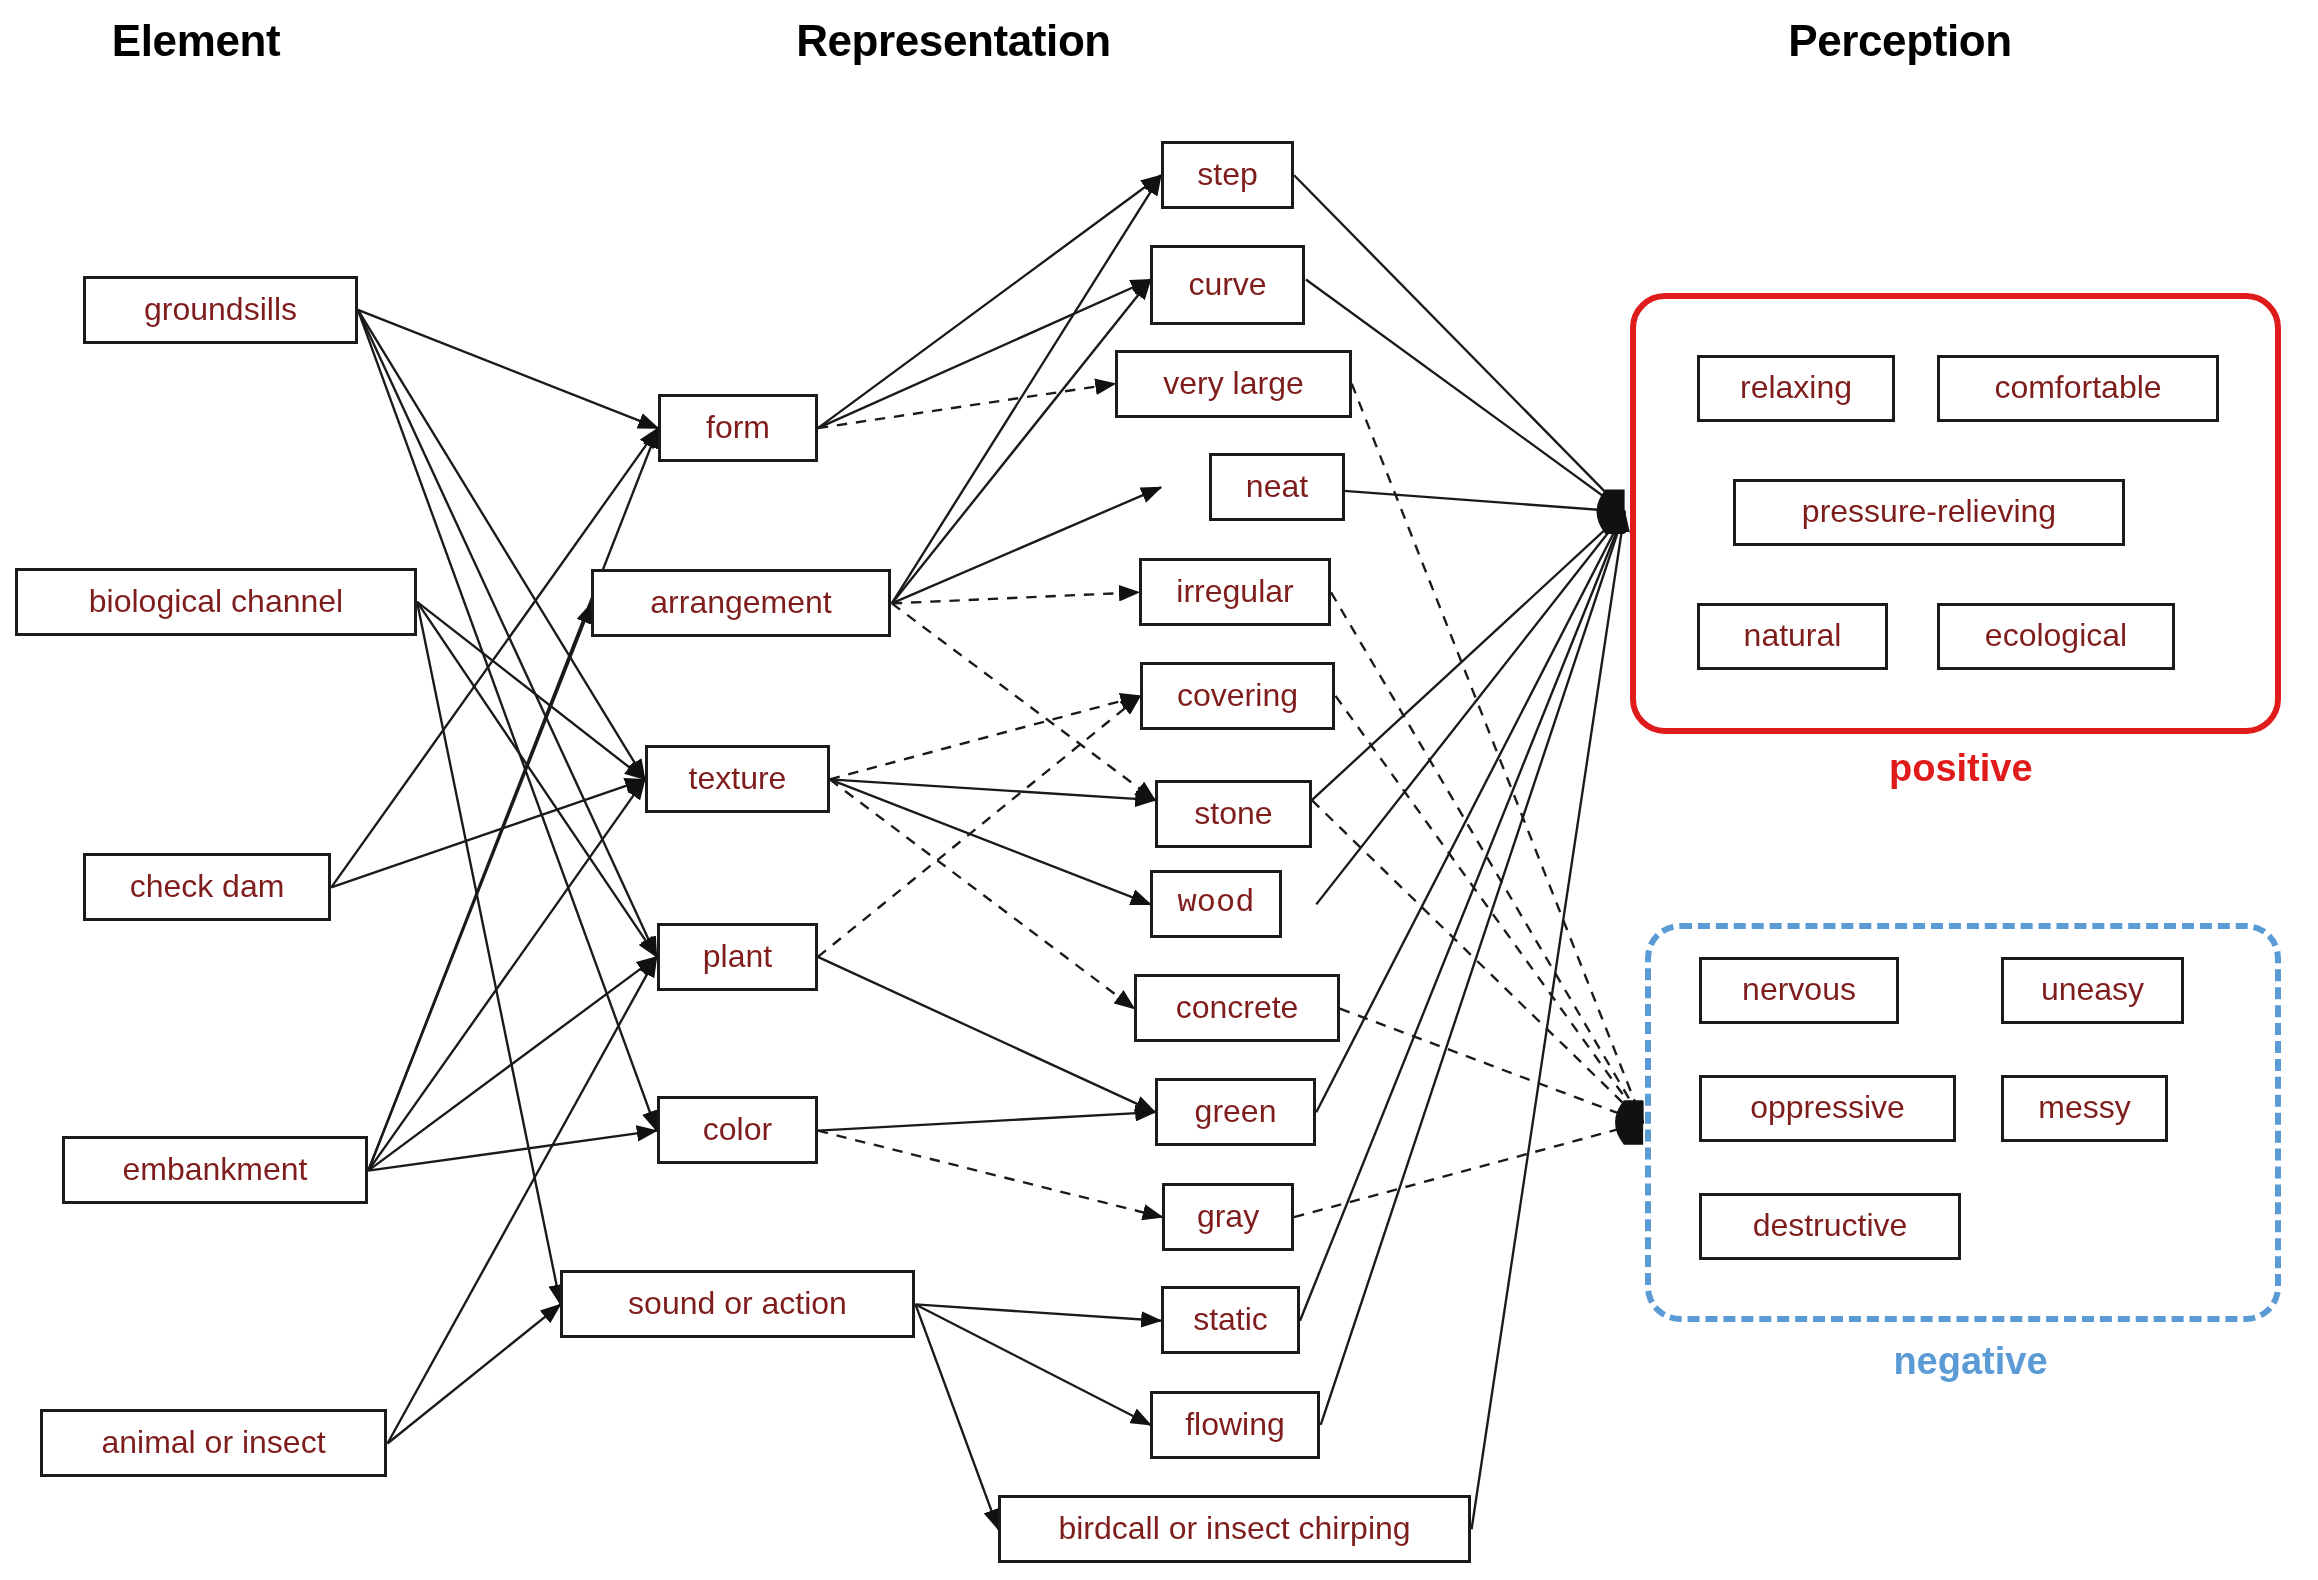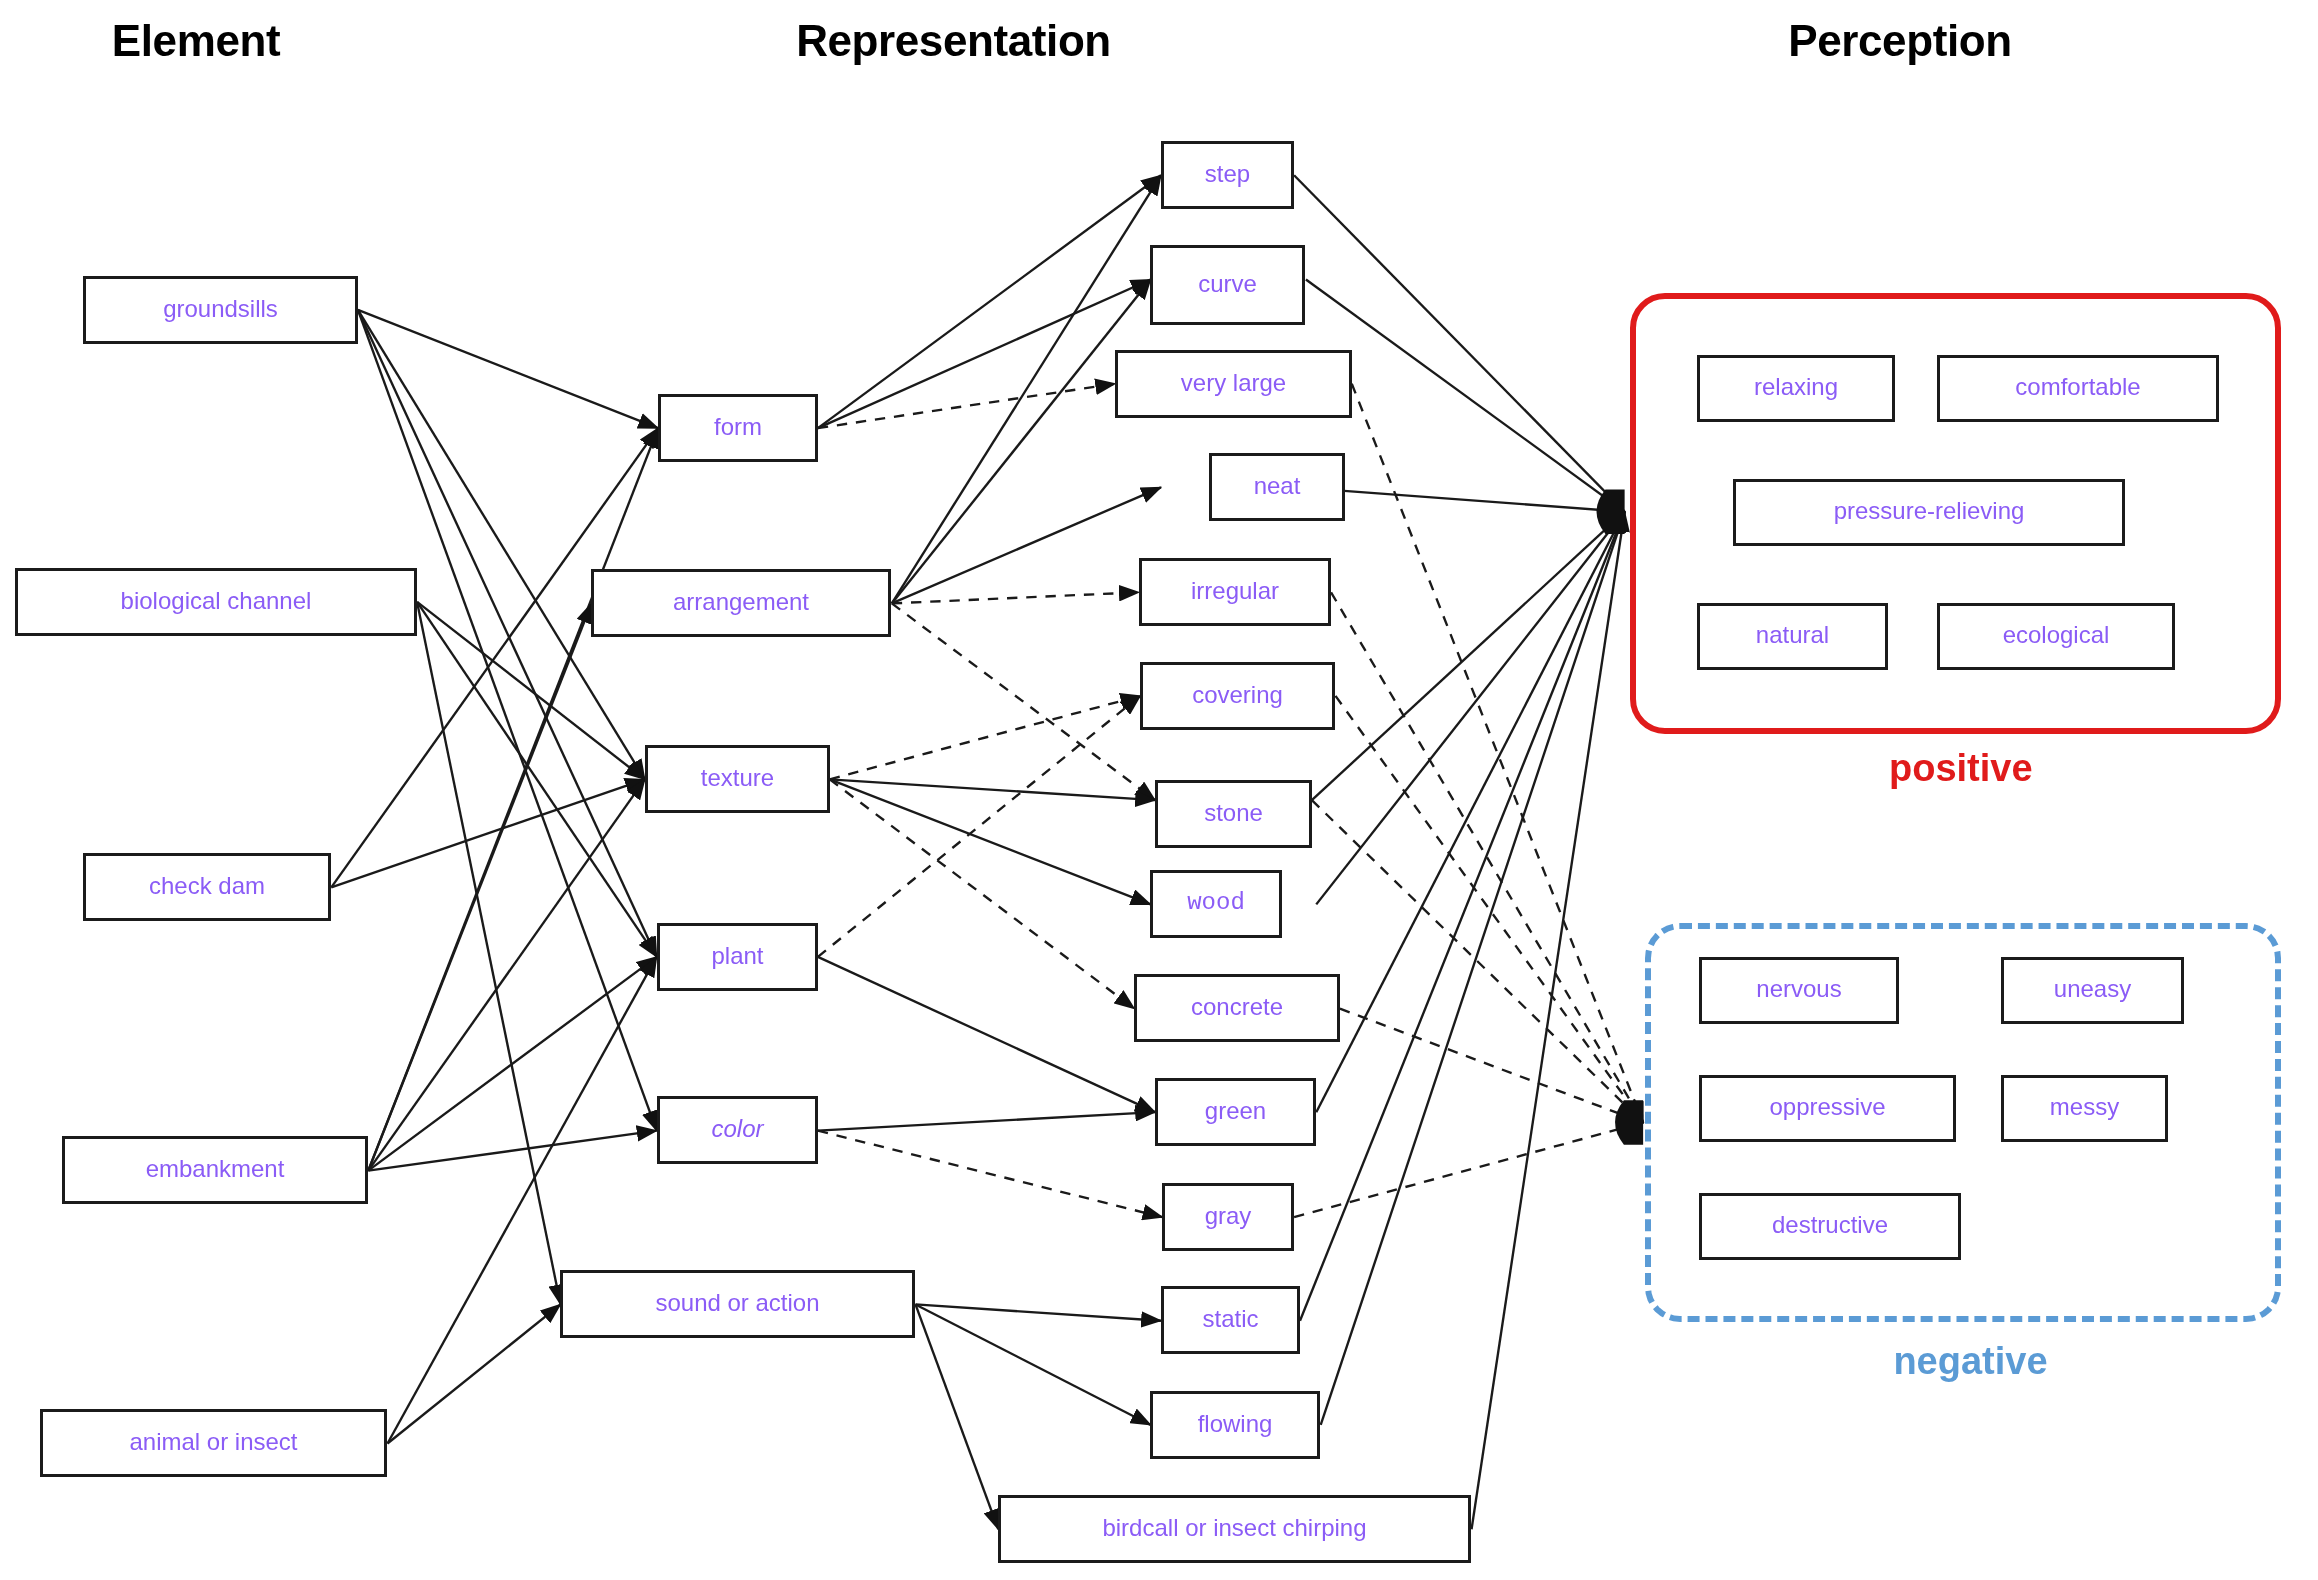--- a/index.html
+++ b/index.html
@@ -17,22 +17,22 @@
     color:#000000;
     text-align:center;
     white-space:nowrap;
     letter-spacing:-0.4px;
   }
   .node{
     position:absolute;
     box-sizing:border-box;
     border:3px solid #1b1b1b;
     background:#ffffff;
-    color:#8b5cf6;
-    font-size:24px;
+    color:#7f1d1d;
+    font-size:32px;
     display:flex;
     align-items:center;
     justify-content:center;
     white-space:nowrap;
     line-height:1;
     padding-bottom:3px;
   }
   .group-box{
     position:absolute;
     box-sizing:border-box;
@@ -135,21 +135,21 @@
   <div id="nodes-layer">
       <div class="node" style="left: 83px; top: 276px; width: 275px; height: 68px;">groundsills</div>
       <div class="node" style="left: 15px; top: 568px; width: 402px; height: 68px;">biological channel</div>
       <div class="node" style="left: 83px; top: 853px; width: 248px; height: 68px;">check dam</div>
       <div class="node" style="left: 62px; top: 1136px; width: 306px; height: 68px;">embankment</div>
       <div class="node" style="left: 40px; top: 1409px; width: 347px; height: 68px;">animal or insect</div>
       <div class="node" style="left: 658px; top: 394px; width: 160px; height: 68px;">form</div>
       <div class="node" style="left: 591px; top: 569px; width: 300px; height: 68px;">arrangement</div>
       <div class="node" style="left: 645px; top: 745px; width: 185px; height: 68px;">texture</div>
       <div class="node" style="left: 657px; top: 923px; width: 161px; height: 68px;">plant</div>
-      <div class="node" style="left: 657px; top: 1096px; width: 161px; height: 68px; font-style: italic;">color</div>
+      <div class="node" style="left: 657px; top: 1096px; width: 161px; height: 68px;">color</div>
       <div class="node" style="left: 560px; top: 1270px; width: 355px; height: 68px;">sound or action</div>
       <div class="node" style="left: 1161px; top: 141px; width: 133px; height: 68px;">step</div>
       <div class="node" style="left: 1150px; top: 245px; width: 155px; height: 80px;">curve</div>
       <div class="node" style="left: 1115px; top: 350px; width: 237px; height: 68px;">very large</div>
       <div class="node" style="left: 1161px; top: 453px; width: 136px; height: 68px; margin-left: 48px;">neat</div>
       <div class="node" style="left: 1139px; top: 558px; width: 192px; height: 68px;">irregular</div>
       <div class="node" style="left: 1140px; top: 662px; width: 195px; height: 68px;">covering</div>
       <div class="node" style="left: 1155px; top: 740px; width: 157px; height: 68px; margin-top: 40px;">stone</div>
       <div class="node" style="left: 1150px; top: 870px; width: 132px; height: 68px; font-family: Liberation Mono, monospace;">wood</div>
       <div class="node" style="left: 1134px; top: 974px; width: 206px; height: 68px;">concrete</div>

